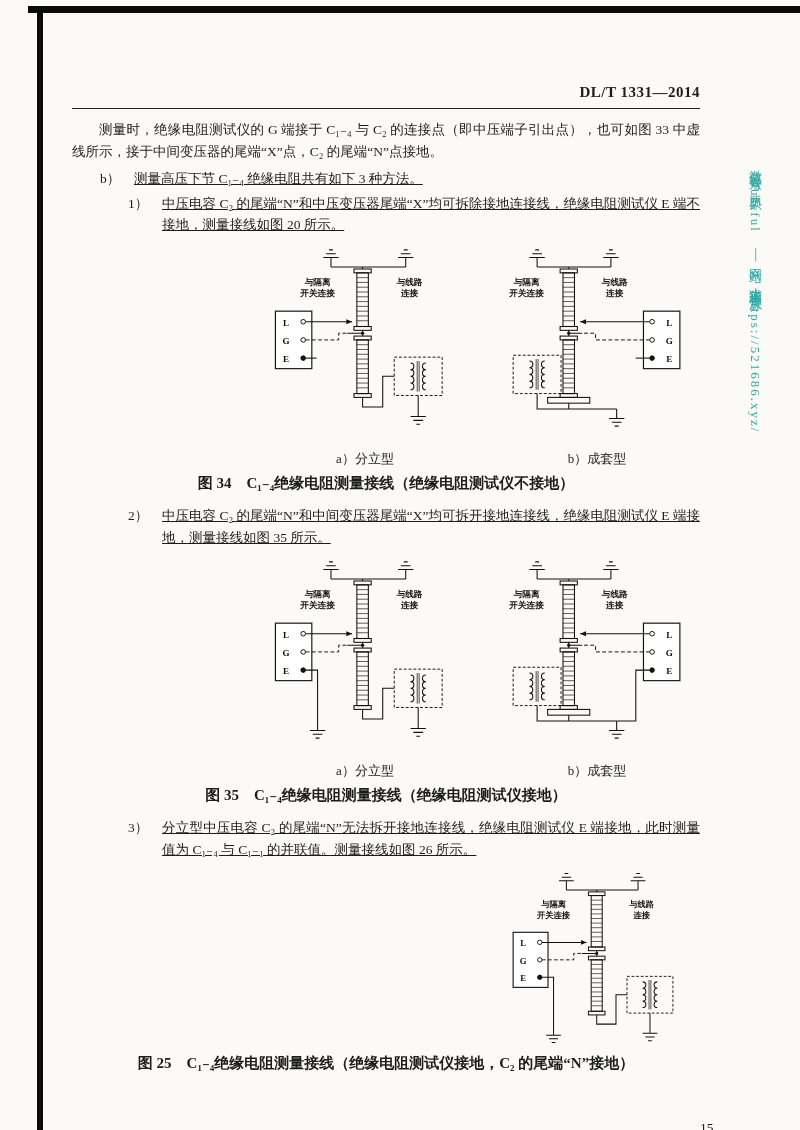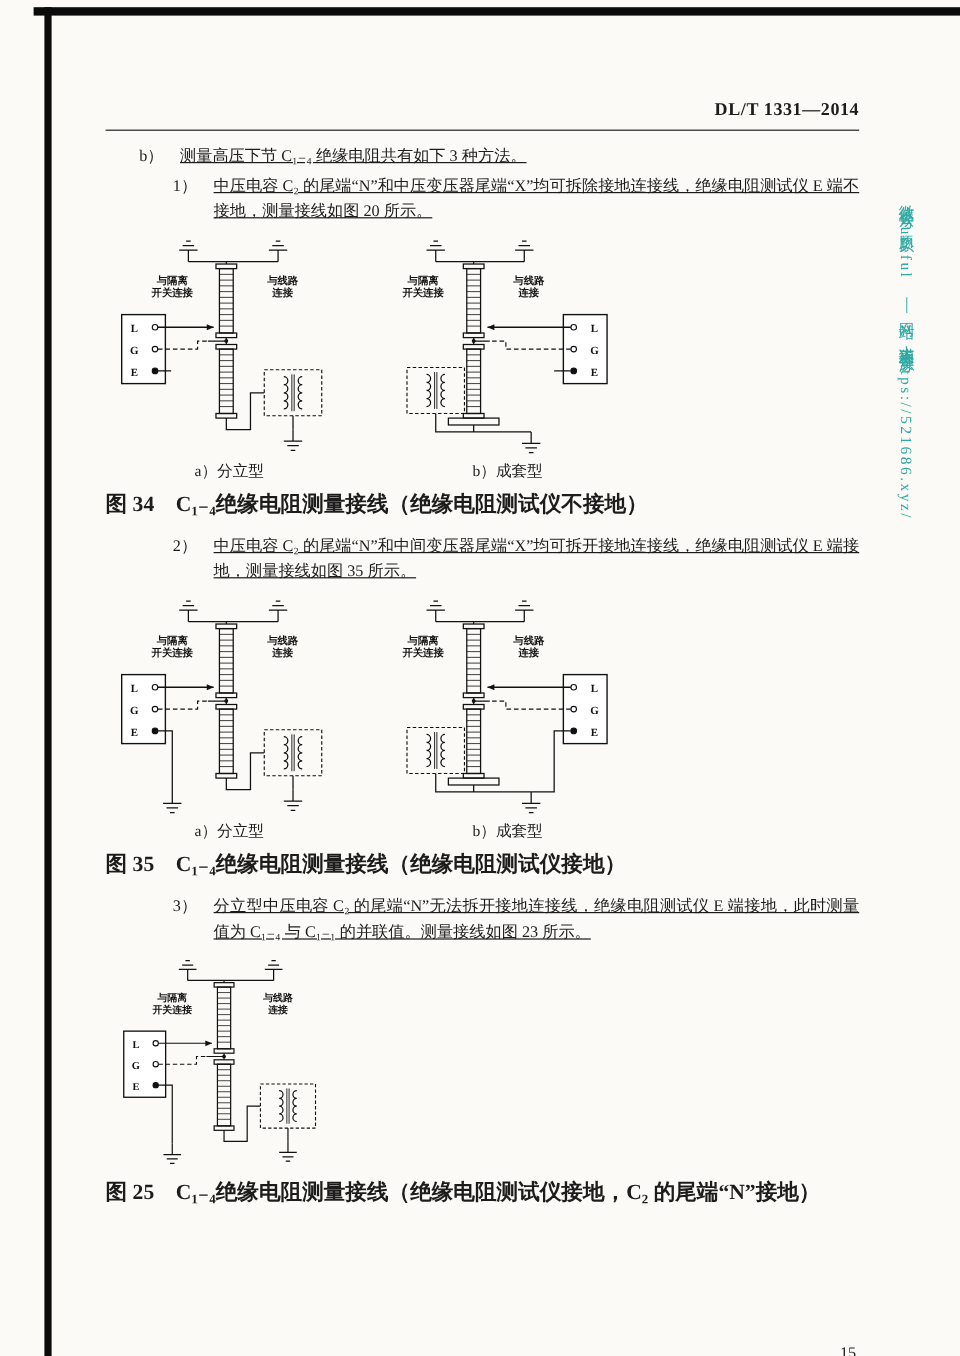--- a/index.html
+++ b/index.html
@@ -2,33 +2,33 @@
 <html><head>
 <meta charset="utf-8">
 <style>
   html,body{margin:0;padding:0;background:#e9e9e5;}
   .page{position:relative;width:800px;height:1130px;background:#fbfaf7;overflow:hidden;
         font-family:"Liberation Serif","DejaVu Serif",serif;color:#1c1c1c;}
   .scan-top{position:absolute;left:28px;top:6px;width:772px;height:7px;background:#0b0b0b;}
   .scan-left{position:absolute;left:37px;top:6px;width:6px;height:1124px;background:#0b0b0b;}
   .watermark{position:absolute;left:746px;top:160px;writing-mode:vertical-rl;text-orientation:mixed;
              font-size:13px;letter-spacing:2px;color:#2fa9a4;white-space:nowrap;}
-  .content{position:absolute;left:88px;top:84px;width:628px;}
+  .content{position:absolute;left:72px;top:84px;width:628px;}
   .header{ text-align:right;font-weight:bold;font-size:15px;padding-bottom:7px;
            border-bottom:1.5px solid #222;margin-bottom:10px;letter-spacing:.5px;}
   p.intro{margin:0 0 6px 0;font-size:13.5px;line-height:1.6;text-align:justify;text-indent:2em;}
   .item{display:flex;font-size:13.5px;line-height:1.6;text-align:justify;margin:3px 0;}
   .item .marker{flex:0 0 34px;}
   .item.lvl-b{padding-left:28px;}
   .item.lvl-n{padding-left:56px;}
   .item .txt{flex:1;text-decoration:underline;}
-  .figrow{display:flex;justify-content:flex-start;gap:26px;margin:8px 0 0 0;}
+  .figrow{display:flex;justify-content:flex-end;gap:26px;margin:8px 0 0 0;}
   .fig{margin:0;text-align:center;}
-  .fig figcaption{font-size:13px;margin-top:1px;}
-  .figcap{font-weight:bold;font-size:18px;margin:6px 0 12px 0;}
+  .fig figcaption{font-size:13px;margin-top:18px;}
+  .figcap{text-align:center;font-weight:bold;font-size:15px;margin:6px 0 12px 0;}
   .pagenum{position:absolute;left:700px;top:1120px;font-size:13.5px;text-decoration:underline;}
   svg.diag{display:block;}
   .w{stroke:#111;stroke-width:1.1;fill:none;}
   .wd{stroke:#111;stroke-width:1;fill:none;stroke-dasharray:4 2.5;}
   .lbl{font-family:"Liberation Serif",serif;font-size:9px;font-weight:600;text-anchor:middle;fill:#111;}
   .tlbl{font-family:"Liberation Serif",serif;font-size:9.5px;font-weight:600;text-anchor:middle;fill:#111;}
 </style>
 </head>
 <body>
 
@@ -74,20 +74,21 @@
         <text class="tlbl" x="27" y="15">L</text>
         <text class="tlbl" x="27" y="34">G</text>
         <text class="tlbl" x="27" y="53">E</text>
       </g>
     </defs>
   </svg>
 
   <div class="content">
     <div class="header">DL/T 1331—2014</div>
 
+    <p class="intro">测量时，绝缘电阻测试仪的 G 端接于 C₁₋₄ 与 C₂ 的连接点（即中压端子引出点），也可如图 33 中虚线所示，接于中间变压器的尾端“X”点，C₂ 的尾端“N”点接地。</p>
 
     <div class="item lvl-b">
       <span class="marker">b）</span>
       <span class="txt">测量高压下节 C₁₋₄ 绝缘电阻共有如下 3 种方法。</span>
     </div>
 
     <div class="item lvl-n">
       <span class="marker">1）</span>
       <span class="txt">中压电容 C₂ 的尾端“N”和中压变压器尾端“X”均可拆除接地连接线，绝缘电阻测试仪 E 端不接地，测量接线如图 20 所示。</span>
     </div>
@@ -201,21 +202,21 @@
           <path class="w" d="M78 166 V172 H45 V156 M78 172 H128"></path>
           <use href="#gnd-dn" x="128" y="182"></use>
         </svg>
         <figcaption>b）成套型</figcaption>
       </figure>
     </div>
     <p class="figcap">图 35　C₁₋₄绝缘电阻测量接线（绝缘电阻测试仪接地）</p>
 
     <div class="item lvl-n">
       <span class="marker">3）</span>
-      <span class="txt">分立型中压电容 C₂ 的尾端“N”无法拆开接地连接线，绝缘电阻测试仪 E 端接地，此时测量值为 C₁₋₄ 与 C₁₋₁ 的并联值。测量接线如图 23 所示。</span>
+      <span class="txt">分立型中压电容 C₂ 的尾端“N”无法拆开接地连接线，绝缘电阻测试仪 E 端接地，此时测量值为 C₁₋₄ 与 C₁₋₁ 的并联值。测量接线如图 26 所示。</span>
     </div>
 
     <div class="figrow">
       <figure class="fig">
         <svg class="diag" width="202" height="180" viewBox="0 0 215 196">
           <use href="#gnd-up" x="72" y="14"></use>
             <use href="#gnd-up" x="150" y="14"></use>
           <path class="w" d="M72 24 H150 M105 24 V26"></path>
           <text class="lbl" x="58" y="43">与隔离</text>
           <text class="lbl" x="58" y="54">开关连接</text>

